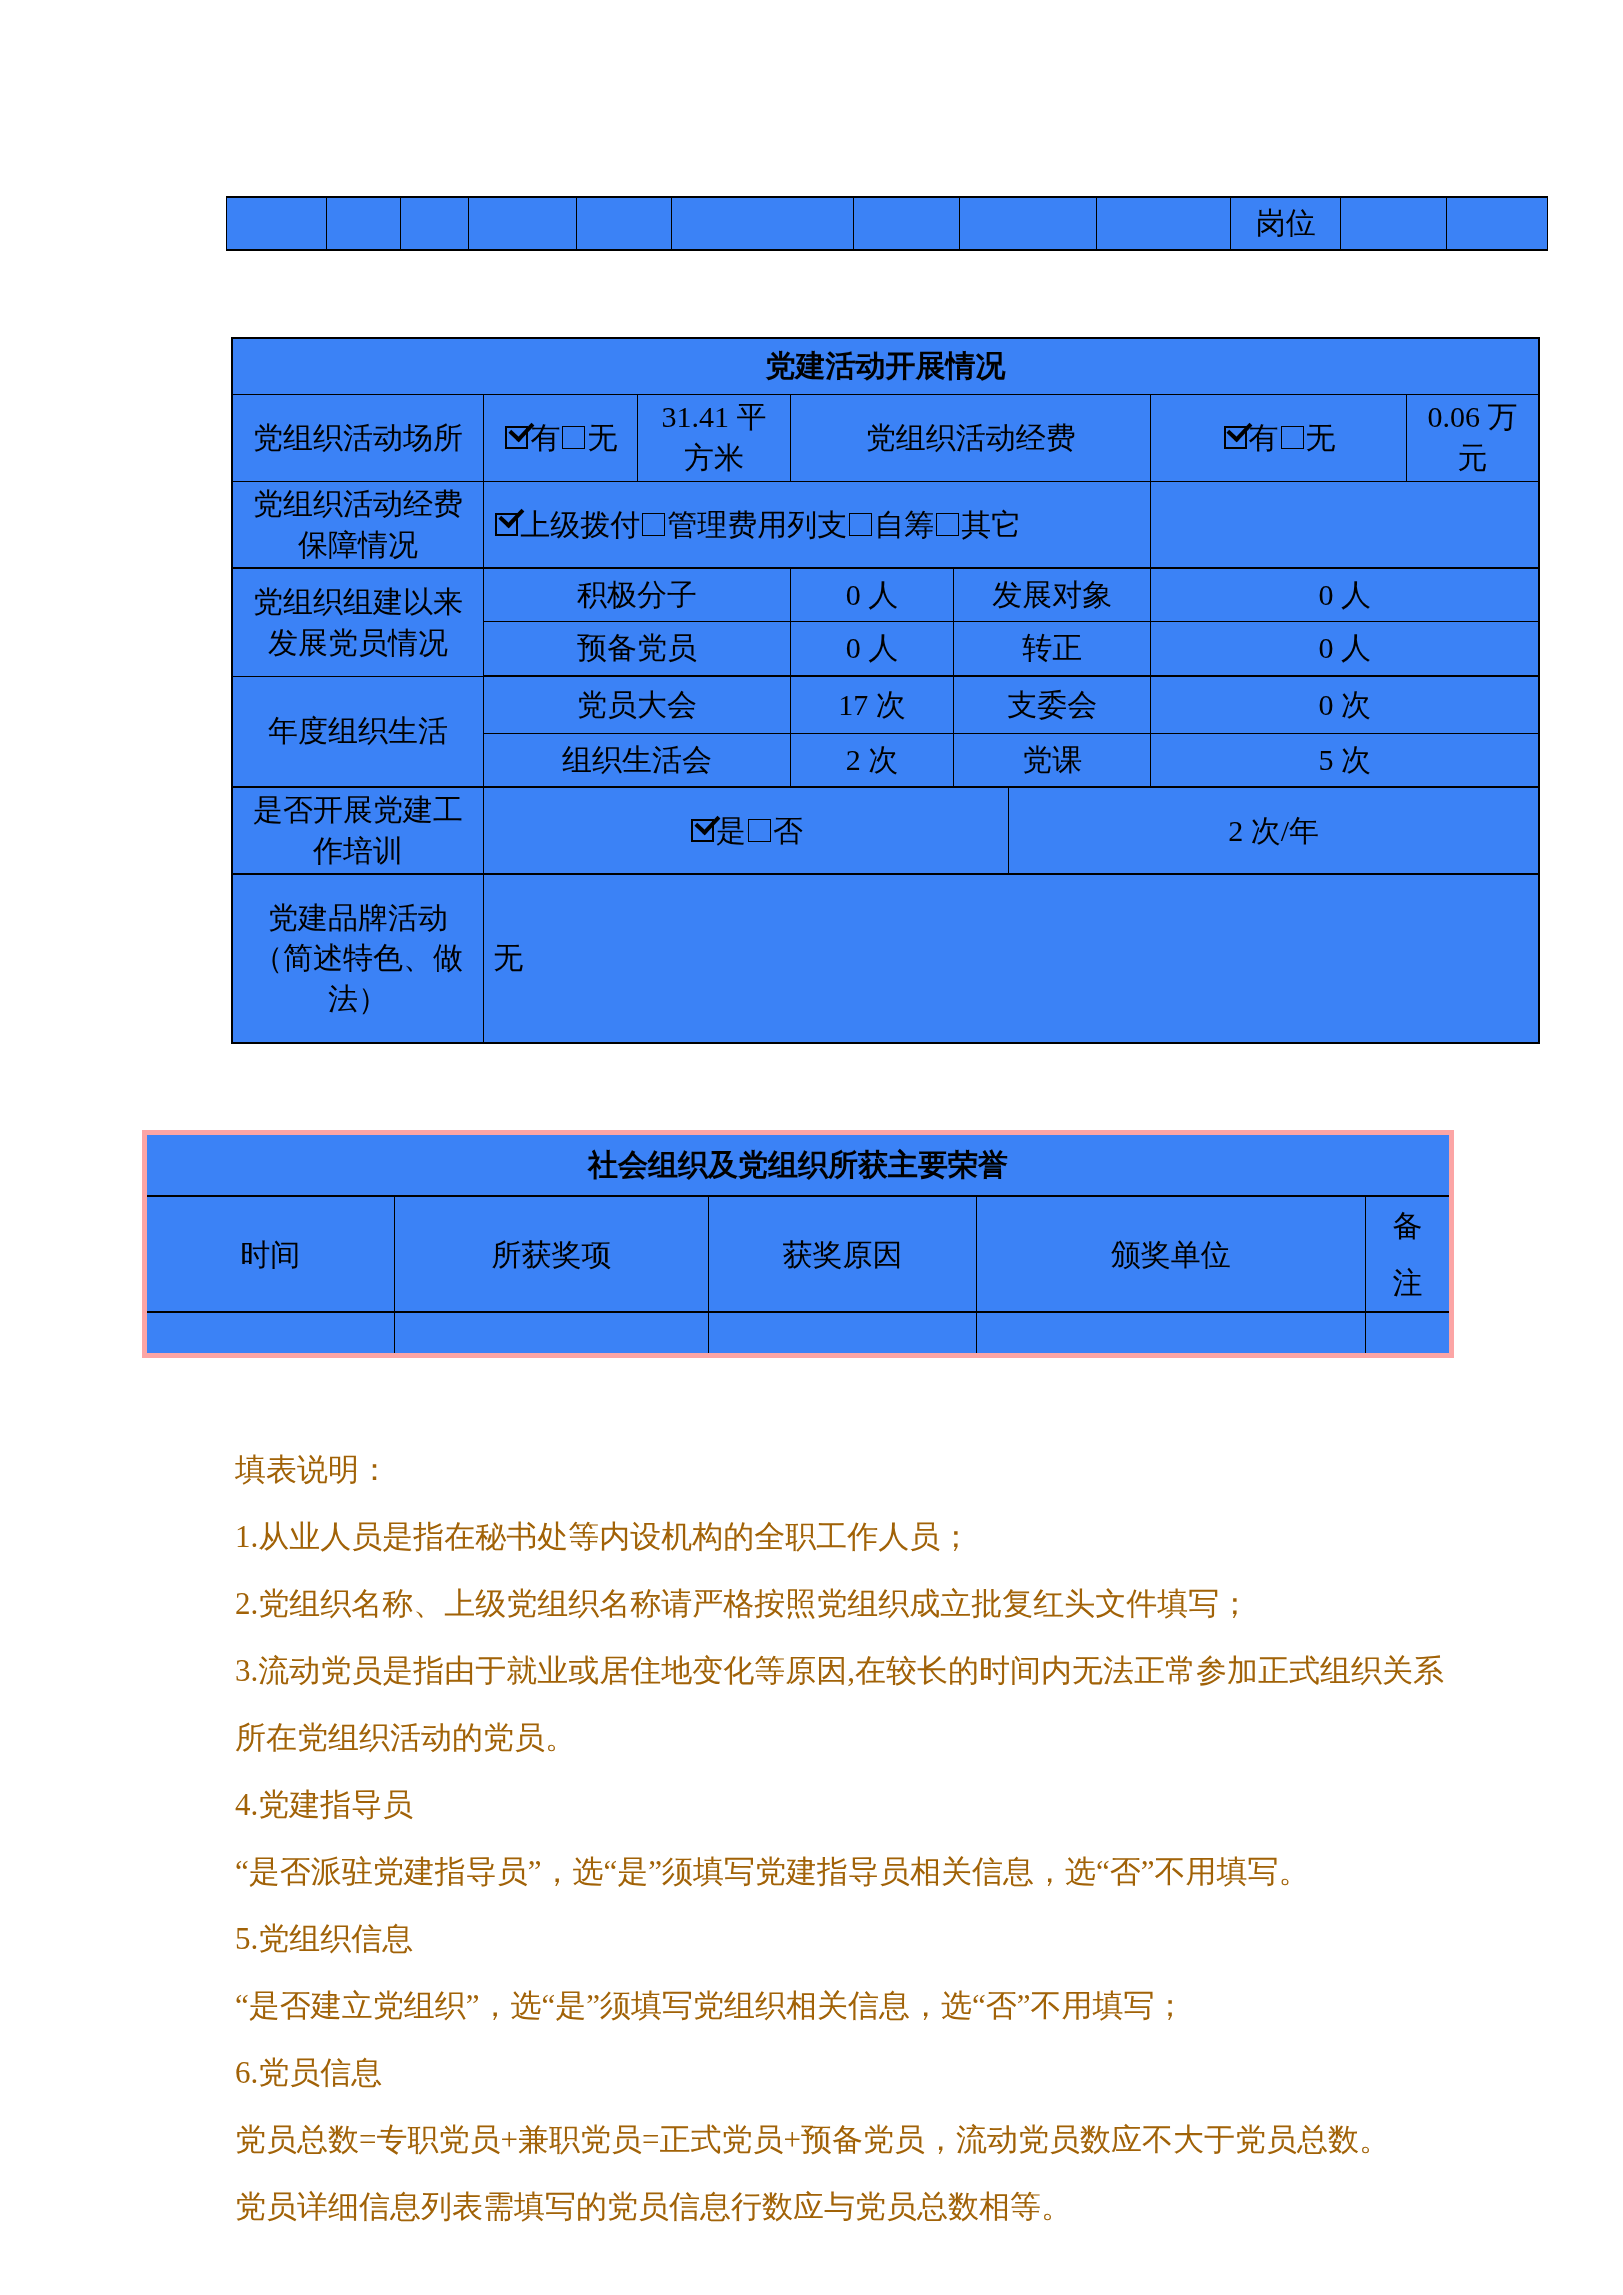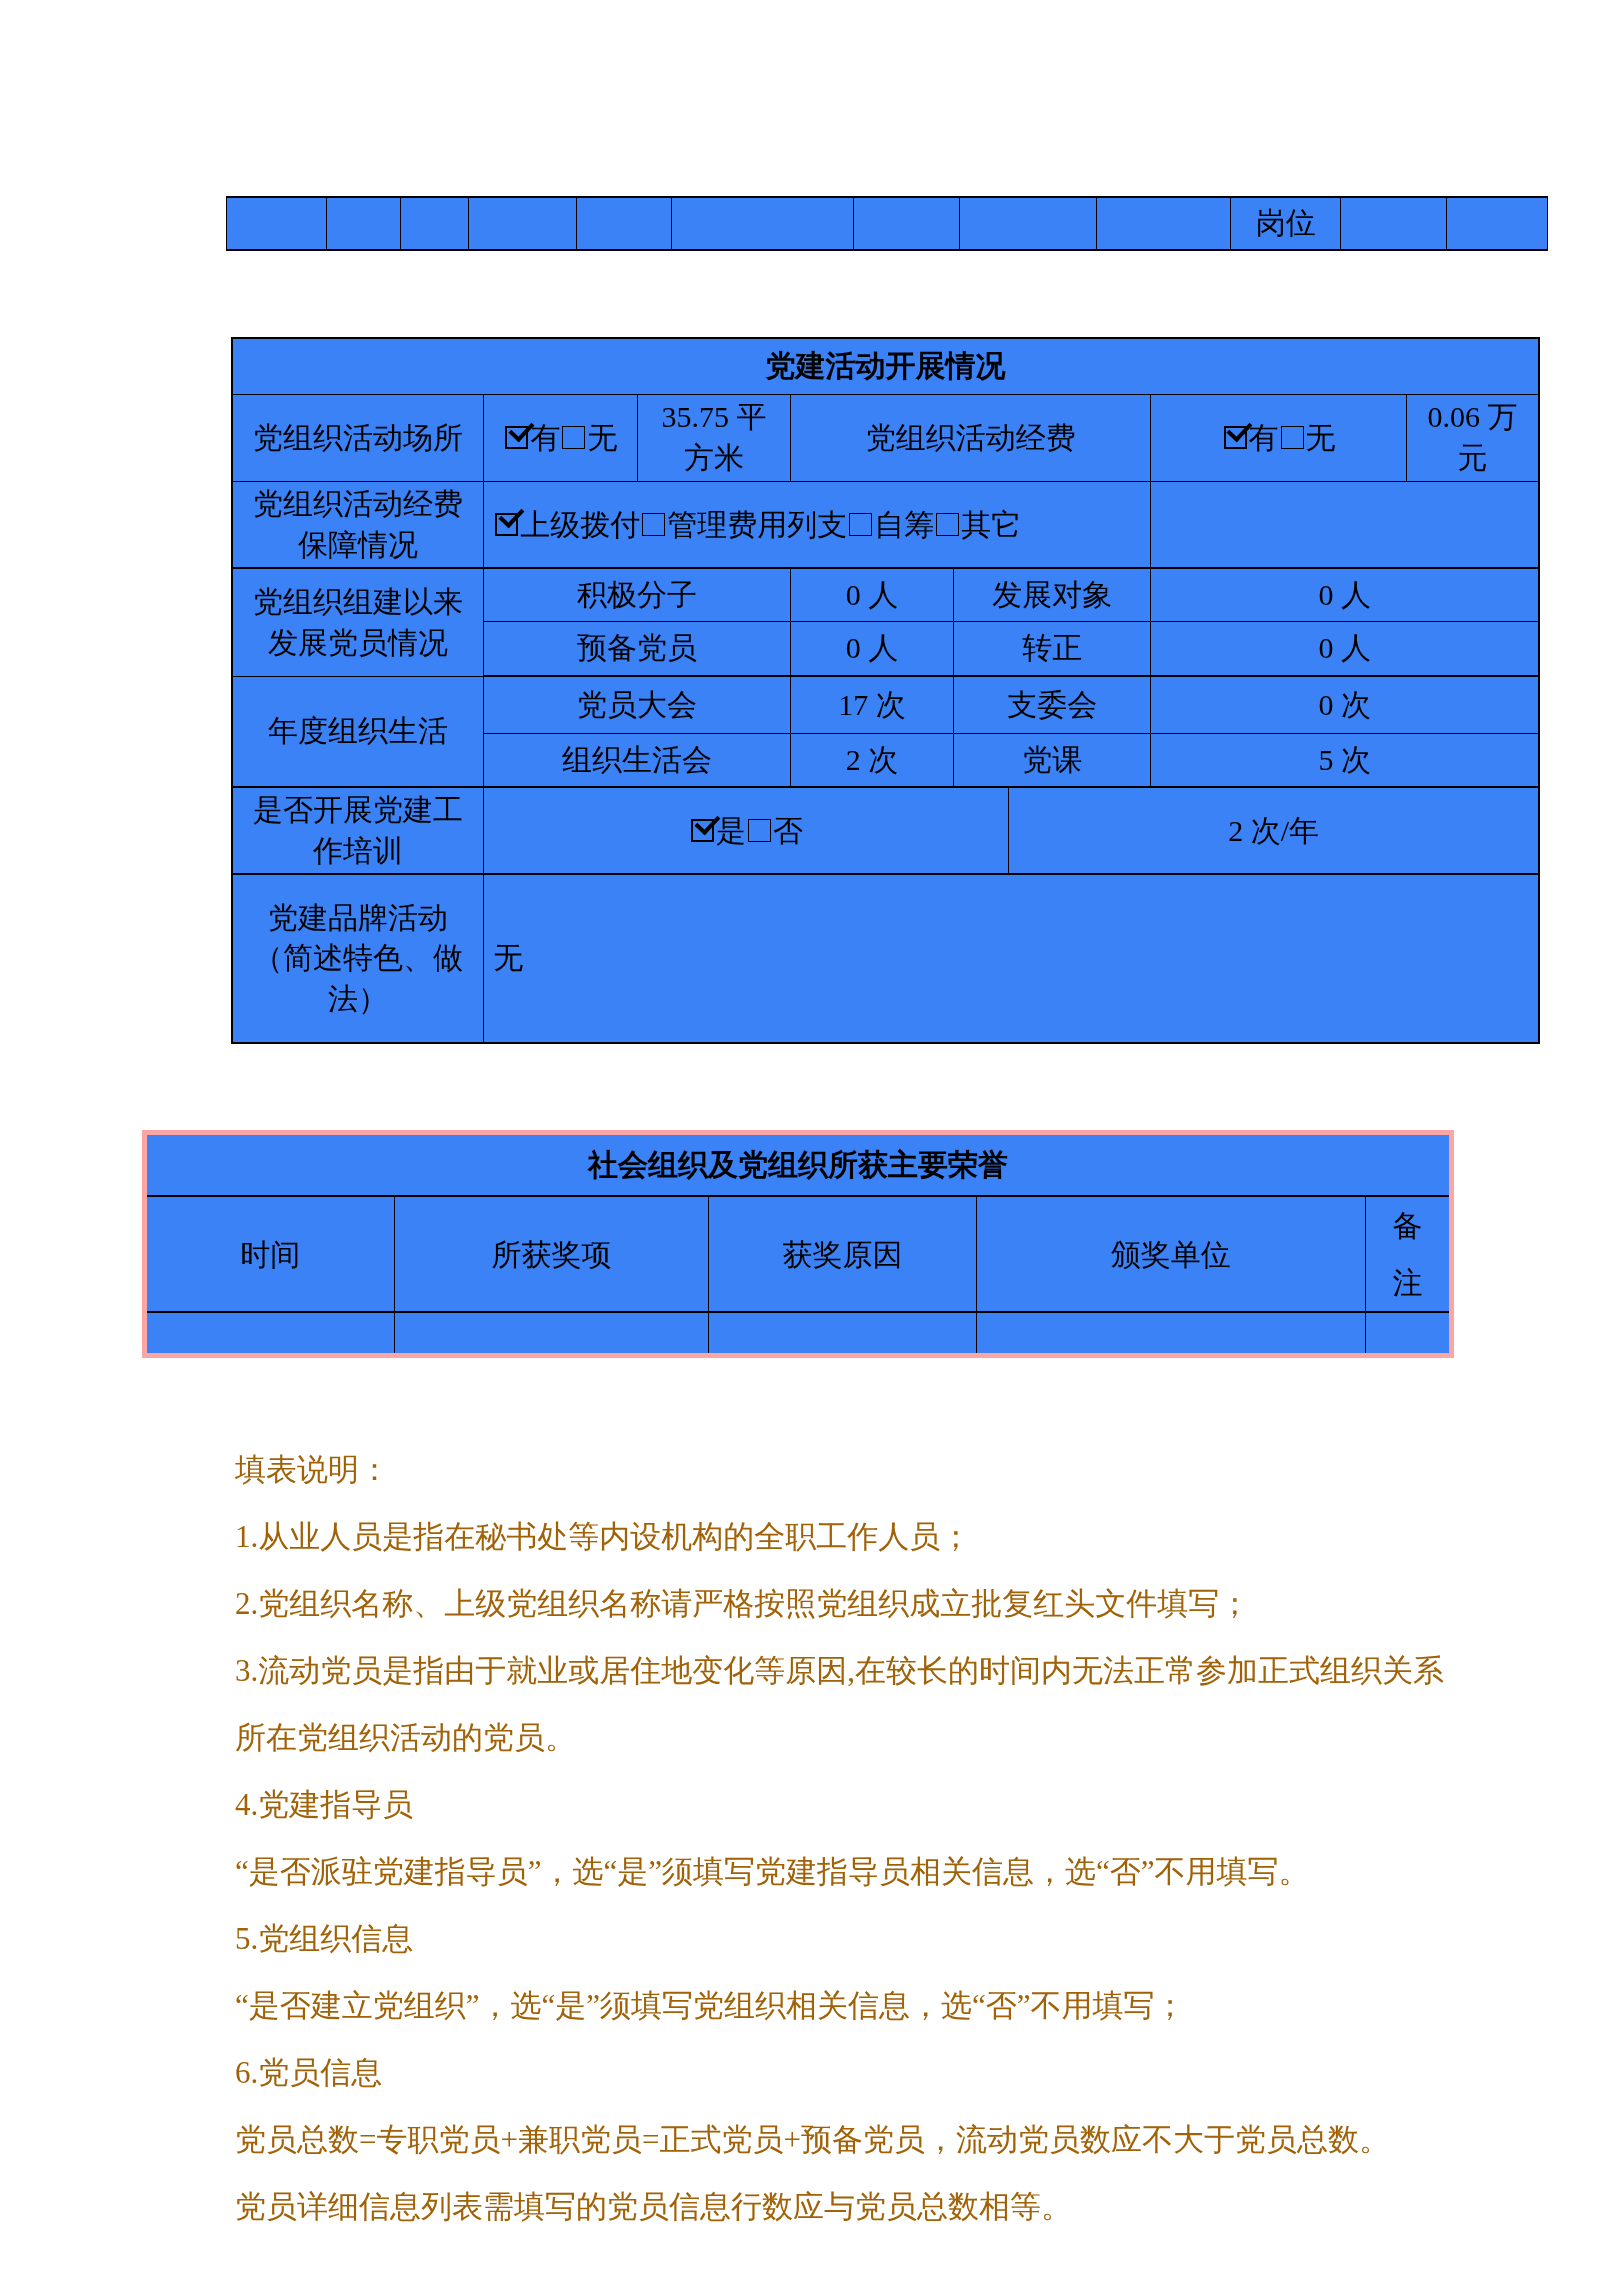--- a/index.html
+++ b/index.html
@@ -68,21 +68,21 @@
 
   <div class="c noR bold" style="grid-area:1/1/2/9;">党建活动开展情况</div>
   <div class="c" style="grid-area:2/2/3/3;">
     <span class="cbline">
       <span class="cb ck"></span>
         <span>有</span>
         <span class="cb un"></span>
         <span>无</span>
     </span>
   </div>
-  <div class="c" style="grid-area:2/3/3/4;">35.75 平方米</div>
+  <div class="c" style="grid-area:2/3/3/4;">31.41 平方米</div>
   <div class="c" style="grid-area:2/4/3/7;">党组织活动经费</div>
   <div class="c" style="grid-area:2/7/3/8;">
     <span class="cbline">
       <span class="cb ck"></span>
         <span>有</span>
         <span class="cb un"></span>
         <span>无</span>
     </span>
   </div>
   <div class="c noR" style="grid-area:2/8/3/9;">0.06 万元</div>

